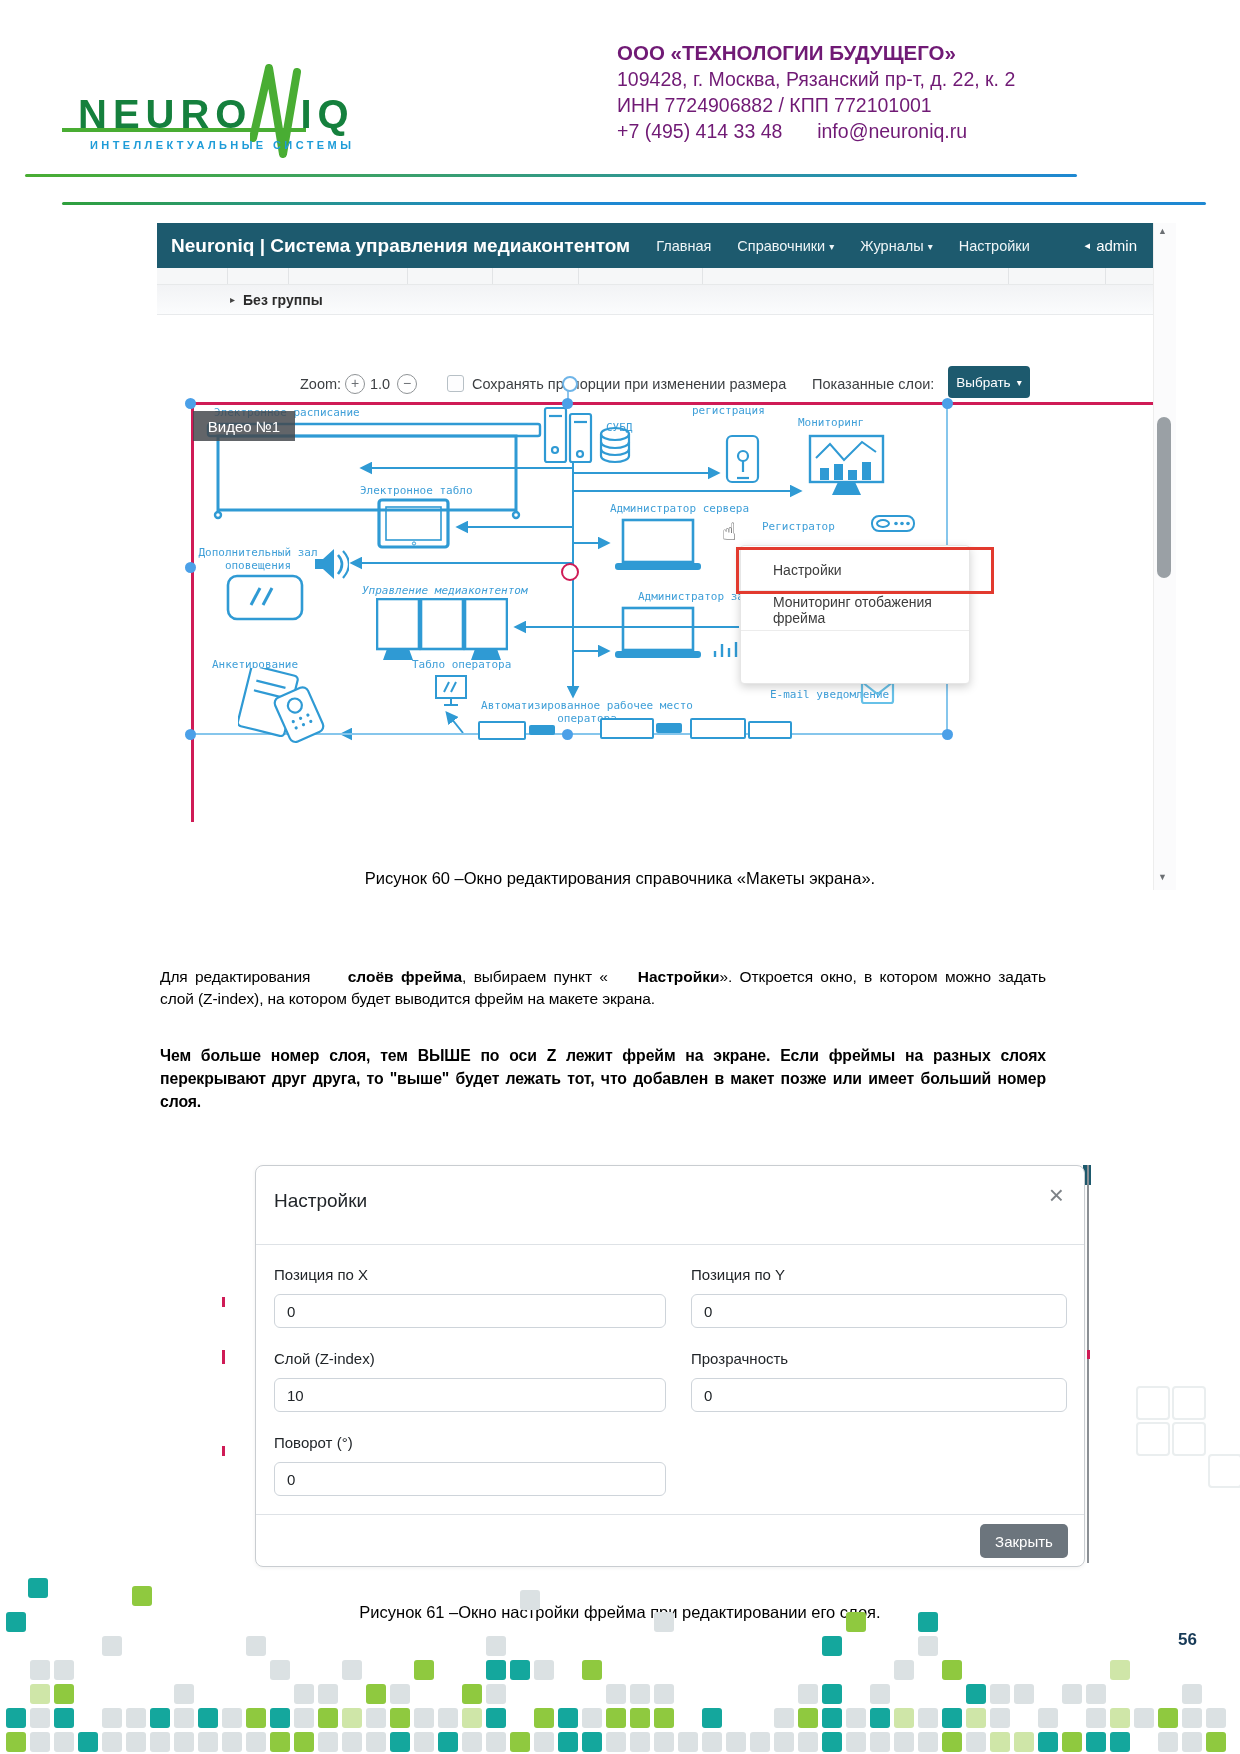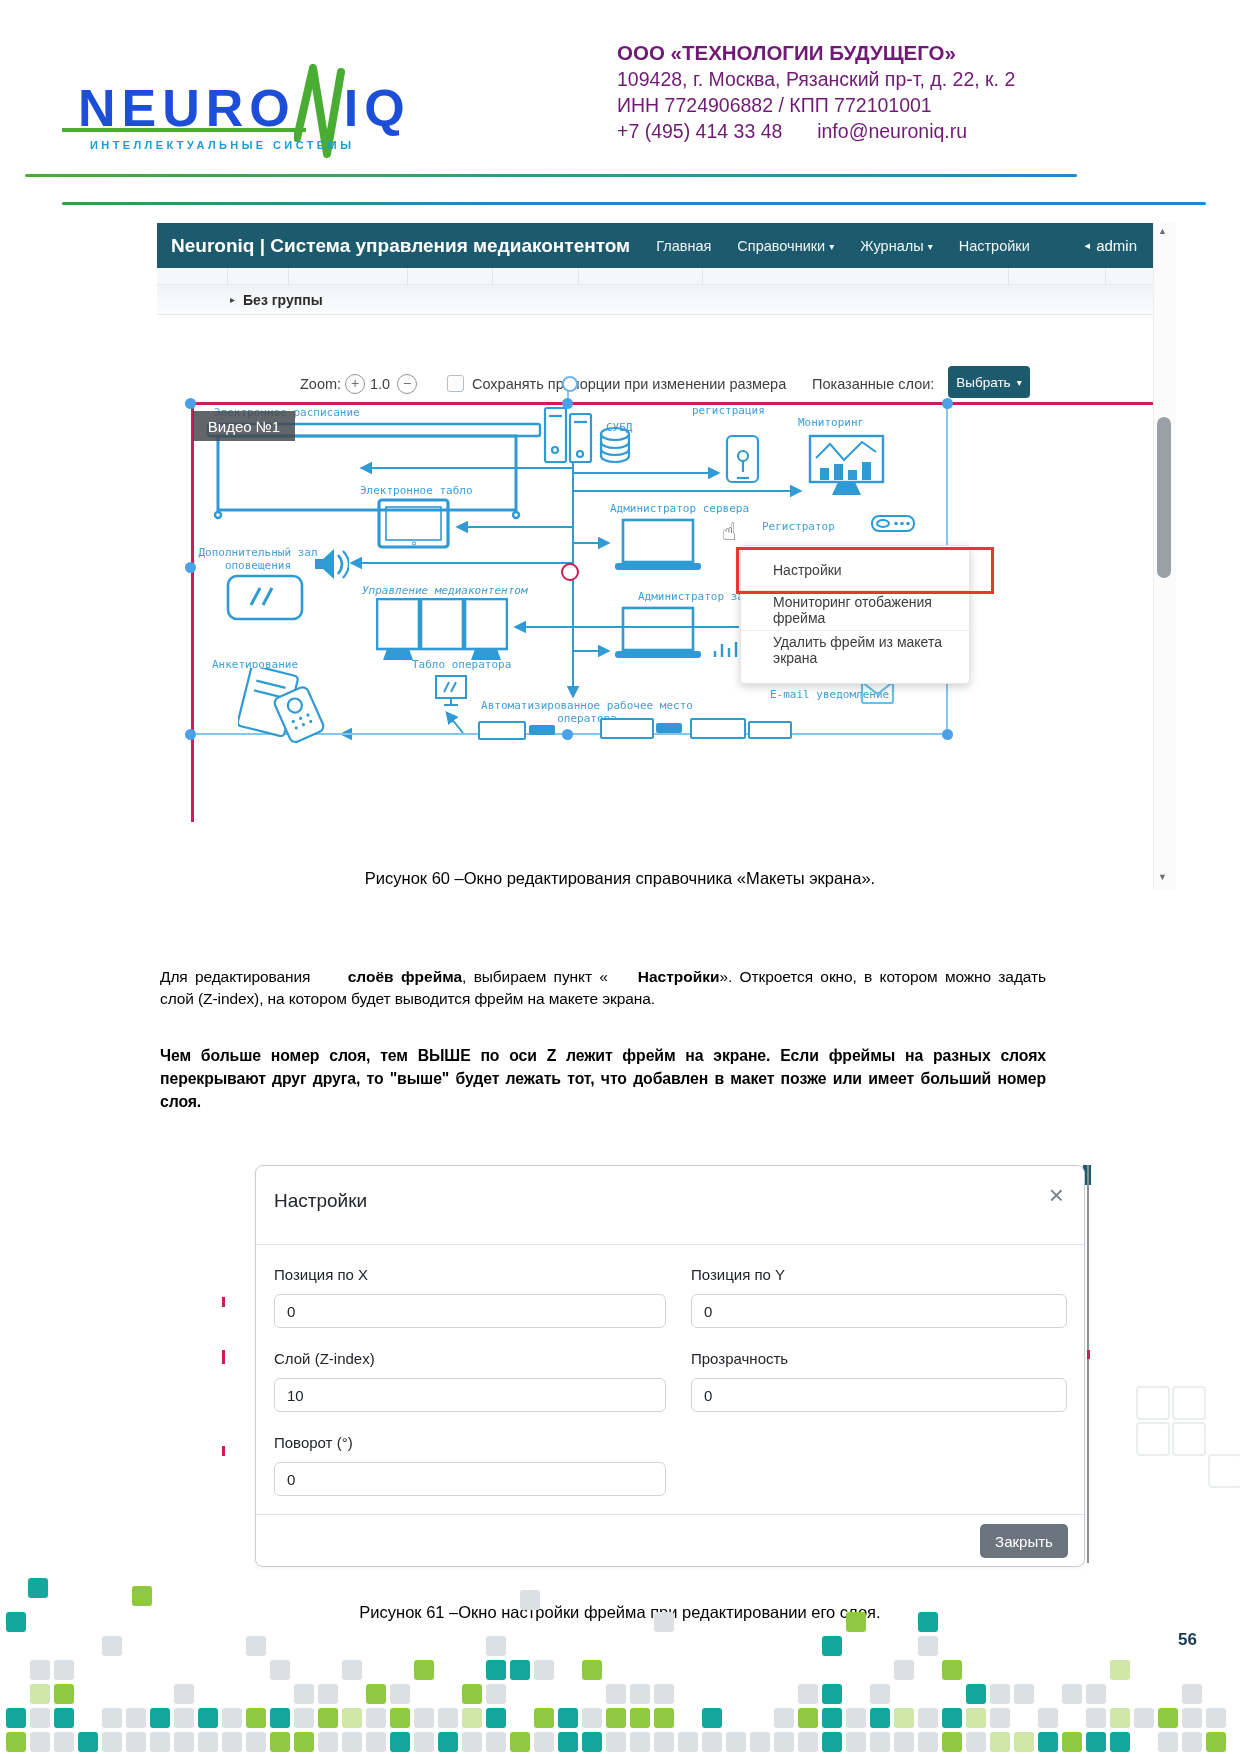--- a/index.html
+++ b/index.html
@@ -1,20 +1,20 @@
 <!DOCTYPE html>
 <html><head>
 <meta charset="utf-8">
 <style>
   html,body{margin:0;padding:0;background:#fff;}
   .page{position:relative;width:1240px;height:1754px;background:#fff;overflow:hidden;
         font-family:"Liberation Sans",sans-serif;color:#111;}
   
   .logo-row{position:absolute;left:78px;top:62px;display:flex;align-items:flex-end;}
-  .logo-word{font-weight:bold;font-size:52px;letter-spacing:6px;color:#1d4ed8;line-height:1;}
+  .logo-word{font-weight:bold;font-size:40px;letter-spacing:6px;color:#15803d;line-height:1;}
   .logo-zig{margin:0 -4px -28px -2px;}
   .logo-underline{position:absolute;left:62px;top:128px;width:244px;height:4px;background:#49ad33;}
   .logo-sub{position:absolute;left:90px;top:139px;font-size:11px;font-weight:bold;
             letter-spacing:3.4px;color:#1e9cd8;}
   .company{position:absolute;left:617px;top:40px;color:#701a75;font-size:19.5px;line-height:26px;}
   .company .c-name{font-weight:bold;font-size:20.5px;}
   .rule{position:absolute;height:3px;border-radius:2px;}
   
   .navbar{position:absolute;left:157px;top:223px;width:996px;height:45px;background:#1d5a6e;
           display:flex;align-items:center;color:#fff;}
@@ -376,21 +376,20 @@
   <div class="ws" style="left:600px;top:718px;width:50px;height:17px;"></div>
   <div class="ws-f" style="left:656px;top:723px;width:26px;height:10px;"></div>
   <div class="ws" style="left:690px;top:718px;width:52px;height:17px;"></div>
   <div class="ws" style="left:748px;top:721px;width:40px;height:14px;"></div>
 
   <div class="ctx-menu">
     <div class="ctx-item" style="top:4px;">Настройки</div>
     <div class="ctx-div" style="top:44px;"></div>
     <div class="ctx-item" style="top:44px;">Мониторинг отобажения фрейма</div>
     <div class="ctx-div" style="top:84px;"></div>
-    <div class="ctx-item" style="top:84px;">Удалить фрейм из макета экрана</div>
   </div>
   <div class="red-box"></div>
   <div class="cursor-hand">☝</div>
 
   <p class="caption" style="top:852px;">Рисунок 60 –Окно редактирования справочника «Макеты экрана».</p>
 
   <p class="body-p" style="top:966px;">
     <span>Для редактирования </span><b>слоёв фрейма</b><span>, выбираем пункт «</span><b>Настройки</b><span>». Откроется окно, в котором можно задать слой (Z-index), на котором будет выводится фрейм на макете экрана.</span>
   </p>
   <p class="body-p body-bold" style="top:1044px;">Чем больше номер слоя, тем ВЫШЕ по оси Z лежит фрейм на экране. Если фреймы на разных слоях перекрывают друг друга, то "выше" будет лежать тот, что добавлен в макет позже или имеет больший номер слоя.</p>

